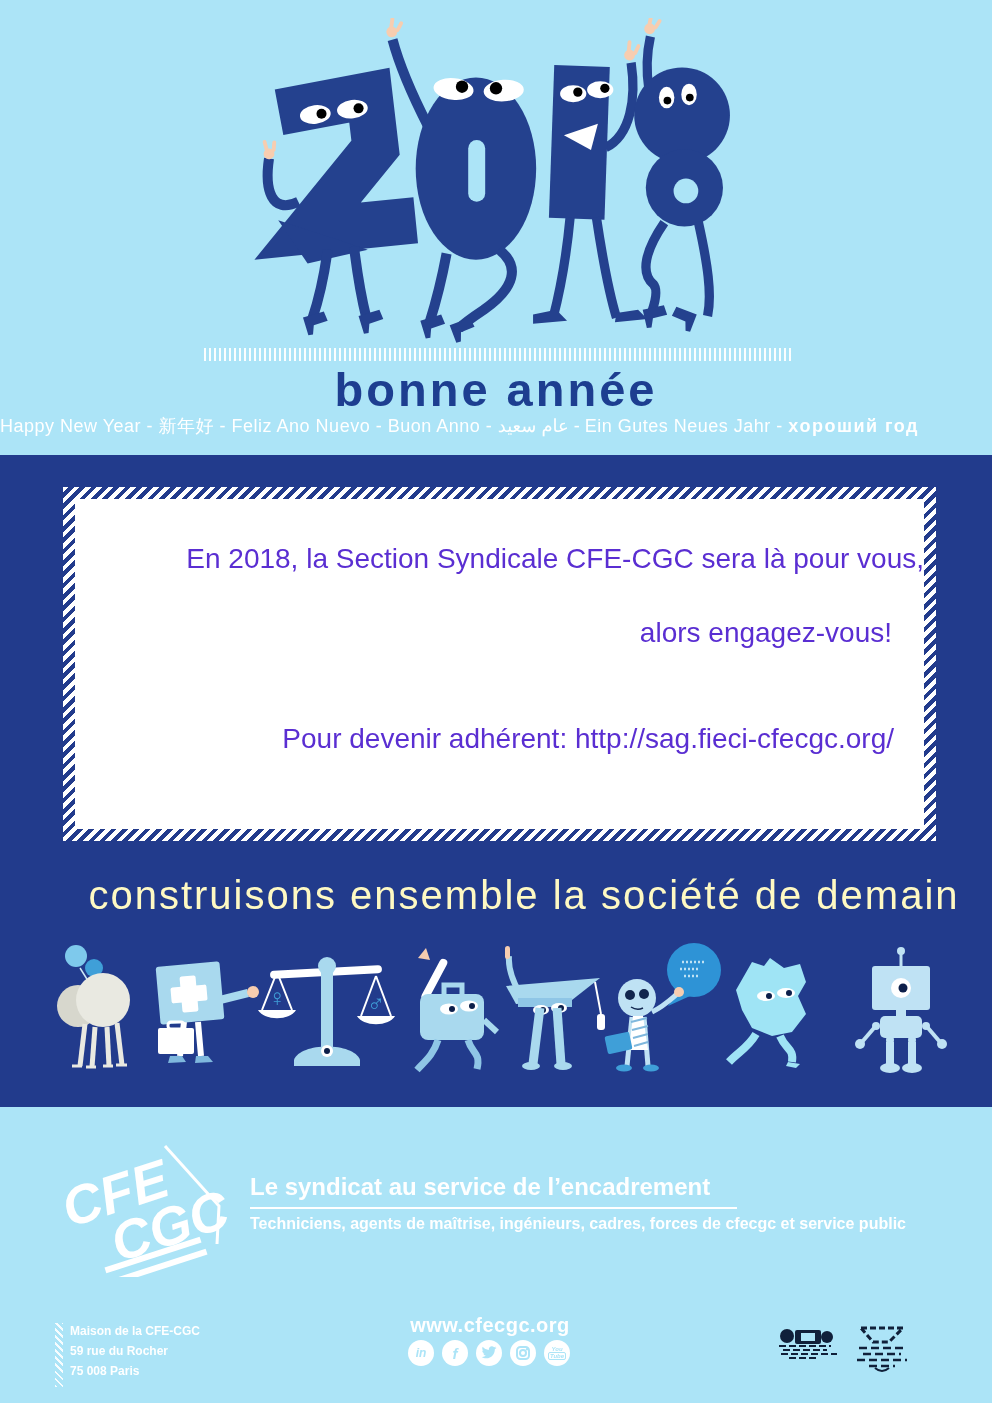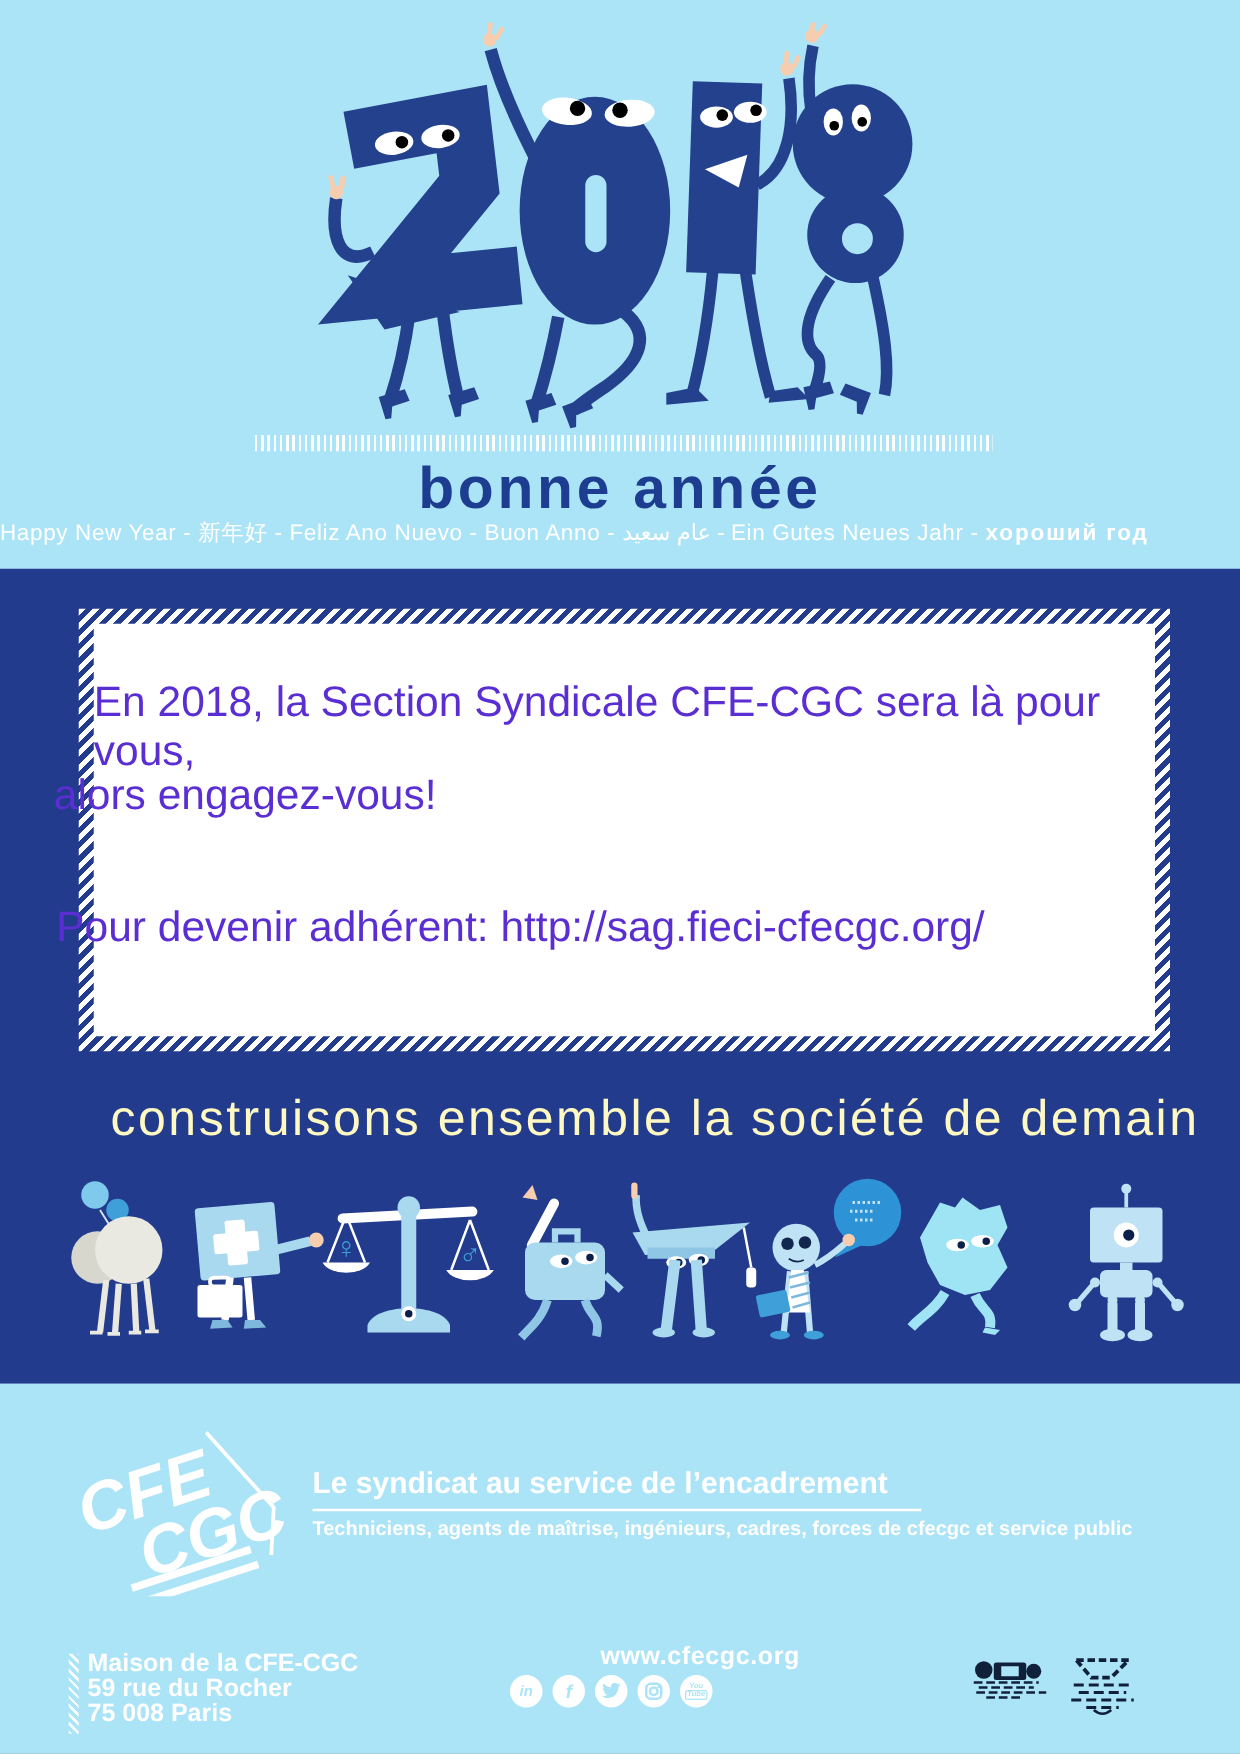--- a/index.html
+++ b/index.html
@@ -14,37 +14,37 @@
       font-size:47px;font-weight:bold;letter-spacing:3px;color:#1d3e90;}
   .greetings{position:absolute;left:0;top:414px;width:992px;
       font-size:18px;color:#ffffff;letter-spacing:.5px;white-space:nowrap;}
   .greetings .ru{font-weight:bold;letter-spacing:1.5px;}
   
   .band{position:absolute;left:0;top:455px;width:992px;height:652px;background:#223b8c;}
   .message-box{position:absolute;left:63px;top:32px;width:873px;height:354px;
       background:repeating-linear-gradient(135deg,#ffffff 0 4px,#223b8c 4px 8px);
       box-sizing:border-box;padding:12px;}
   .message-inner{position:relative;width:100%;height:100%;background:#ffffff;}
-  .msg-line{position:absolute;width:100%;text-align:left;font-size:34px;color:#5a2ed2;}
+  .msg-line{position:absolute;width:100%;text-align:right;font-size:28px;color:#5a2ed2;}
   .msg-line1{top:44px;}
   .msg-line2{top:118px;transform:translateX(-32px);}
   .msg-line3{top:224px;transform:translateX(-30px);}
   .slogan{position:absolute;left:0;top:418px;width:992px;text-align:center;
       font-size:40px;color:#fef9c3;letter-spacing:2px;white-space:nowrap;margin-left:28px;}
   .mascots{position:absolute;left:0;top:483px;width:992px;height:145px;}
   
   .bottom-section{position:absolute;left:0;top:1107px;width:992px;height:296px;background:#ace4f7;}
   .logo{position:absolute;left:45px;top:35px;width:185px;height:135px;}
   .tagline{position:absolute;left:250px;top:66px;font-size:24px;font-weight:bold;color:#ffffff;}
   .tagline-rule{position:absolute;left:250px;top:100px;width:487px;height:2px;background:#ffffff;}
   .subtitle{position:absolute;left:250px;top:108px;width:660px;font-size:16px;font-weight:bold;color:#ffffff;}
   .addr-hatch{position:absolute;left:55px;top:216px;width:8px;height:64px;
       background:repeating-linear-gradient(45deg,rgba(255,255,255,.9) 0 2px,rgba(255,255,255,0) 2px 5px);}
-  .address{position:absolute;left:70px;top:214px;font-size:20px;font-weight:bold;color:#ffffff;line-height:20px;}
-  .website{position:absolute;left:340px;top:207px;width:300px;text-align:right;
+  .address{position:absolute;left:70px;top:214px;font-size:12px;font-weight:bold;color:#ffffff;line-height:20px;}
+  .website{position:absolute;left:340px;top:207px;width:300px;text-align:center;
       font-size:20px;font-weight:bold;color:#ffffff;letter-spacing:.5px;}
   .social-row{position:absolute;left:408px;top:233px;display:flex;gap:8px;}
   .social{width:26px;height:26px;border-radius:50%;background:#ffffff;display:flex;
       align-items:center;justify-content:center;color:#ace4f7;font-weight:bold;font-size:12px;font-style:italic;}
   .social svg{display:block;}
   .yt{display:flex;flex-direction:column;align-items:center;line-height:6px;font-size:6px;}
   .yt .t2{border:1px solid #ace4f7;border-radius:2px;padding:0 1px;}
   .partner-logos{position:absolute;left:775px;top:215px;display:flex;gap:10px;align-items:flex-start;}
 </style>
 </head>

